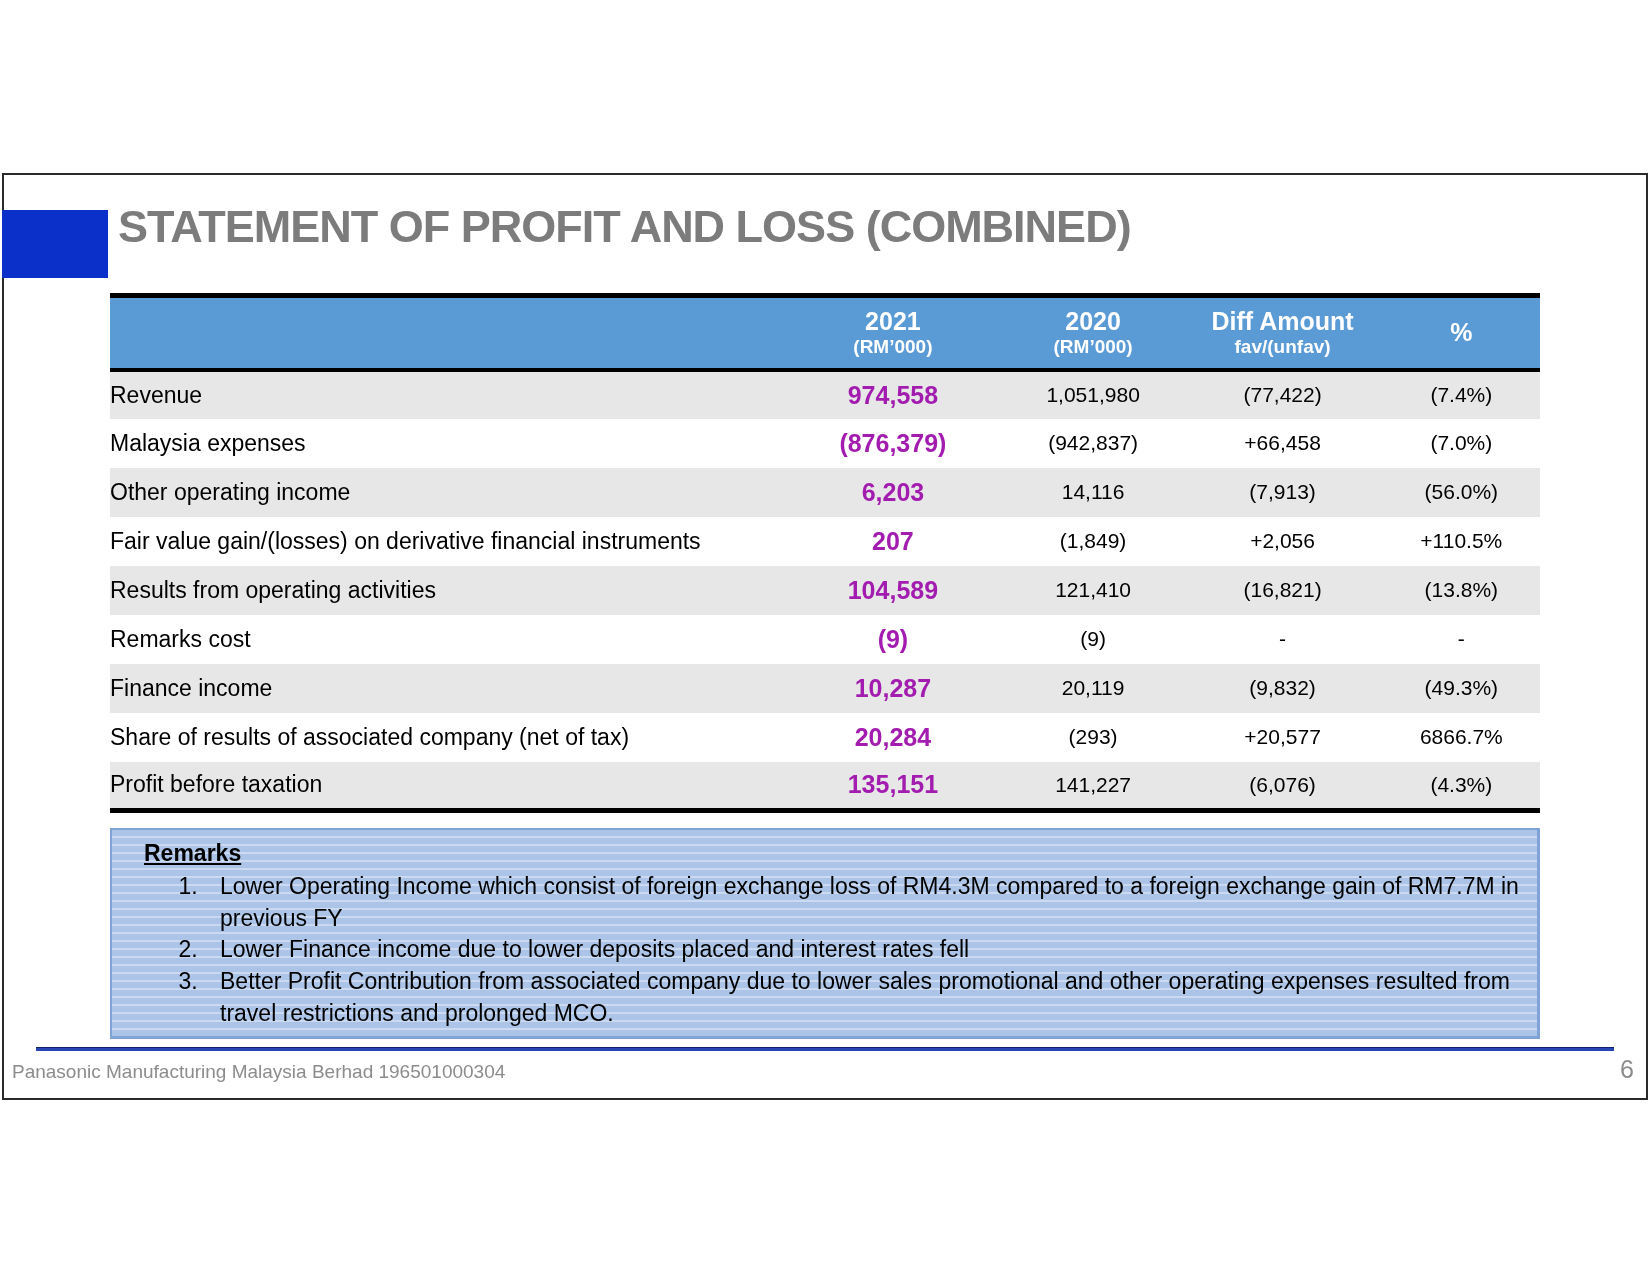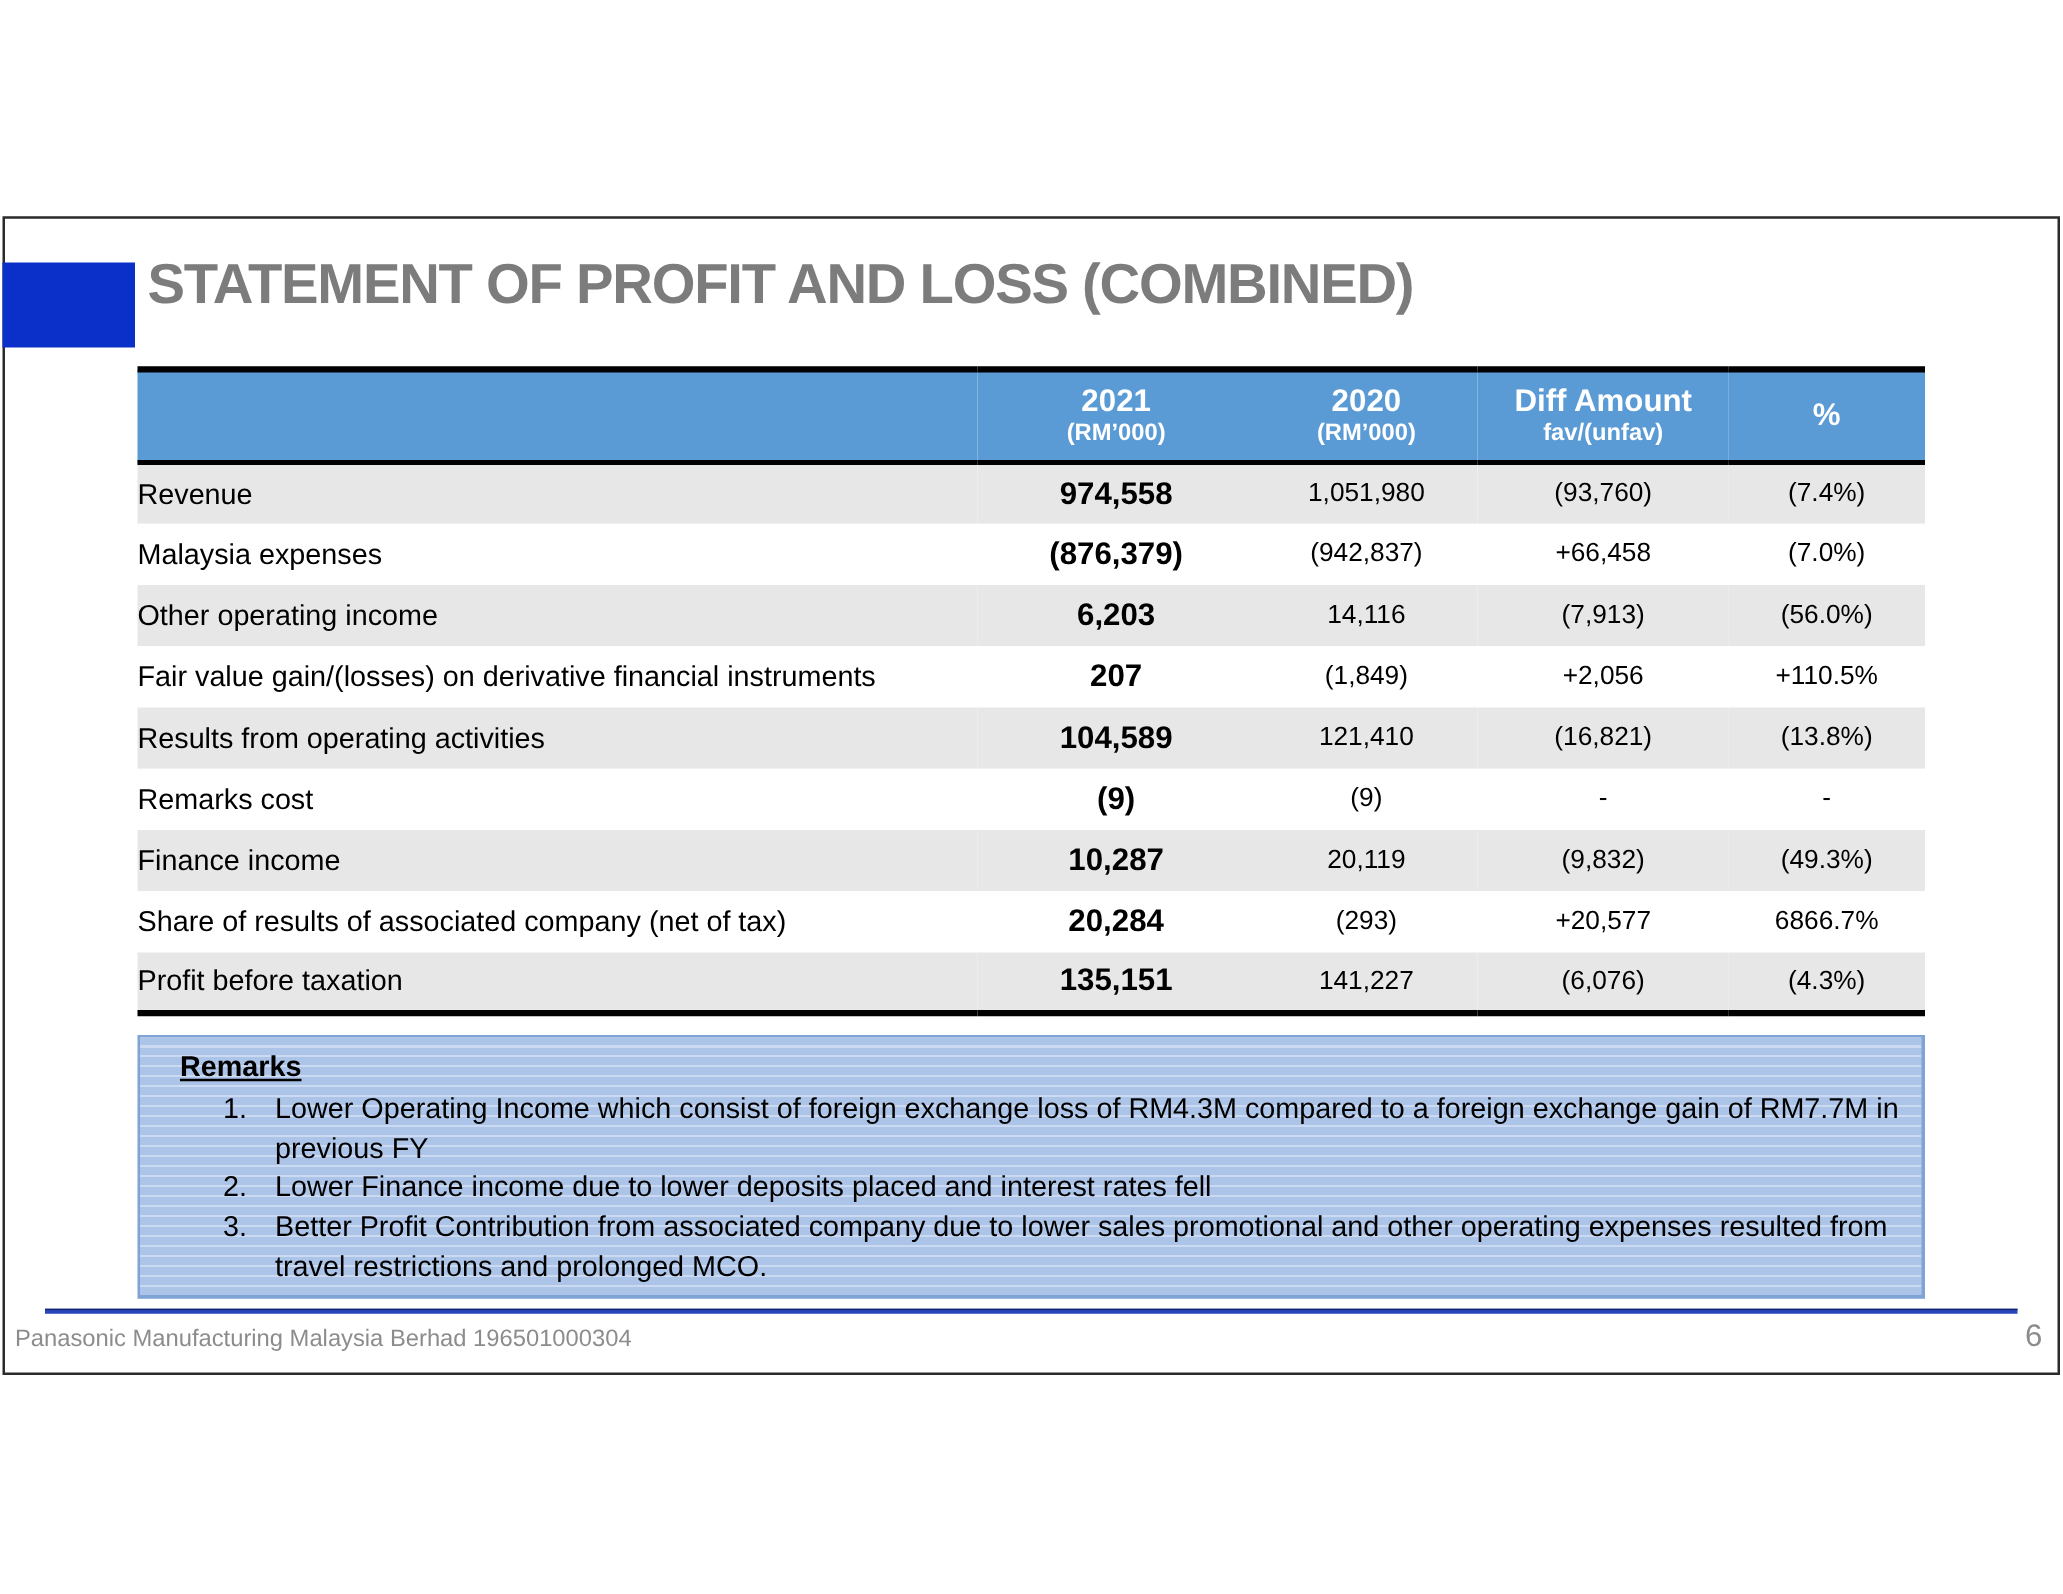--- a/index.html
+++ b/index.html
@@ -50,21 +50,21 @@
   }
   .h-main { font-size: 25px; font-weight: bold; line-height: 1.15; }
   .h-sub  { font-size: 19px; font-weight: bold; line-height: 1.2; }
   .pl-table tbody tr { height: 49px; }
   .pl-table tbody tr:nth-child(odd) { background: #e8e7e7; }
   .pl-table tbody tr:nth-child(even) { background: #ffffff; }
   .c-label {
     text-align: left; padding-left: 0;
     font-size: 23px; color: #000;
   }
-  .c-2021 { text-align: center; font-weight: bold; font-size: 25px; color: #000000; }
+  .c-2021 { text-align: center; font-weight: bold; font-size: 25px; color: #a21caf; }
   .c-num  { text-align: center; font-size: 21px; color: #000; }
 
   
   .remarks {
     position: absolute; left: 106px; top: 653px;
     width: 1430px; height: 211px;
     padding: 8px 14px 8px 12px;
     background: repeating-linear-gradient(180deg,
       #abc4e7 0px, #abc4e7 6px,
       #cbdaf1 6px, #cbdaf1 8px);
@@ -138,21 +138,21 @@
           <th>
             <div class="h-main">%</div>
           </th>
         </tr>
       </thead>
       <tbody>
         <tr>
           <td class="c-label">Revenue</td>
           <td class="c-2021">974,558</td>
           <td class="c-num">1,051,980</td>
-          <td class="c-num">(93,760)</td>
+          <td class="c-num">(77,422)</td>
           <td class="c-num">(7.4%)</td>
         </tr>
         <tr>
           <td class="c-label">Malaysia expenses</td>
           <td class="c-2021">(876,379)</td>
           <td class="c-num">(942,837)</td>
           <td class="c-num">+66,458</td>
           <td class="c-num">(7.0%)</td>
         </tr>
         <tr>

